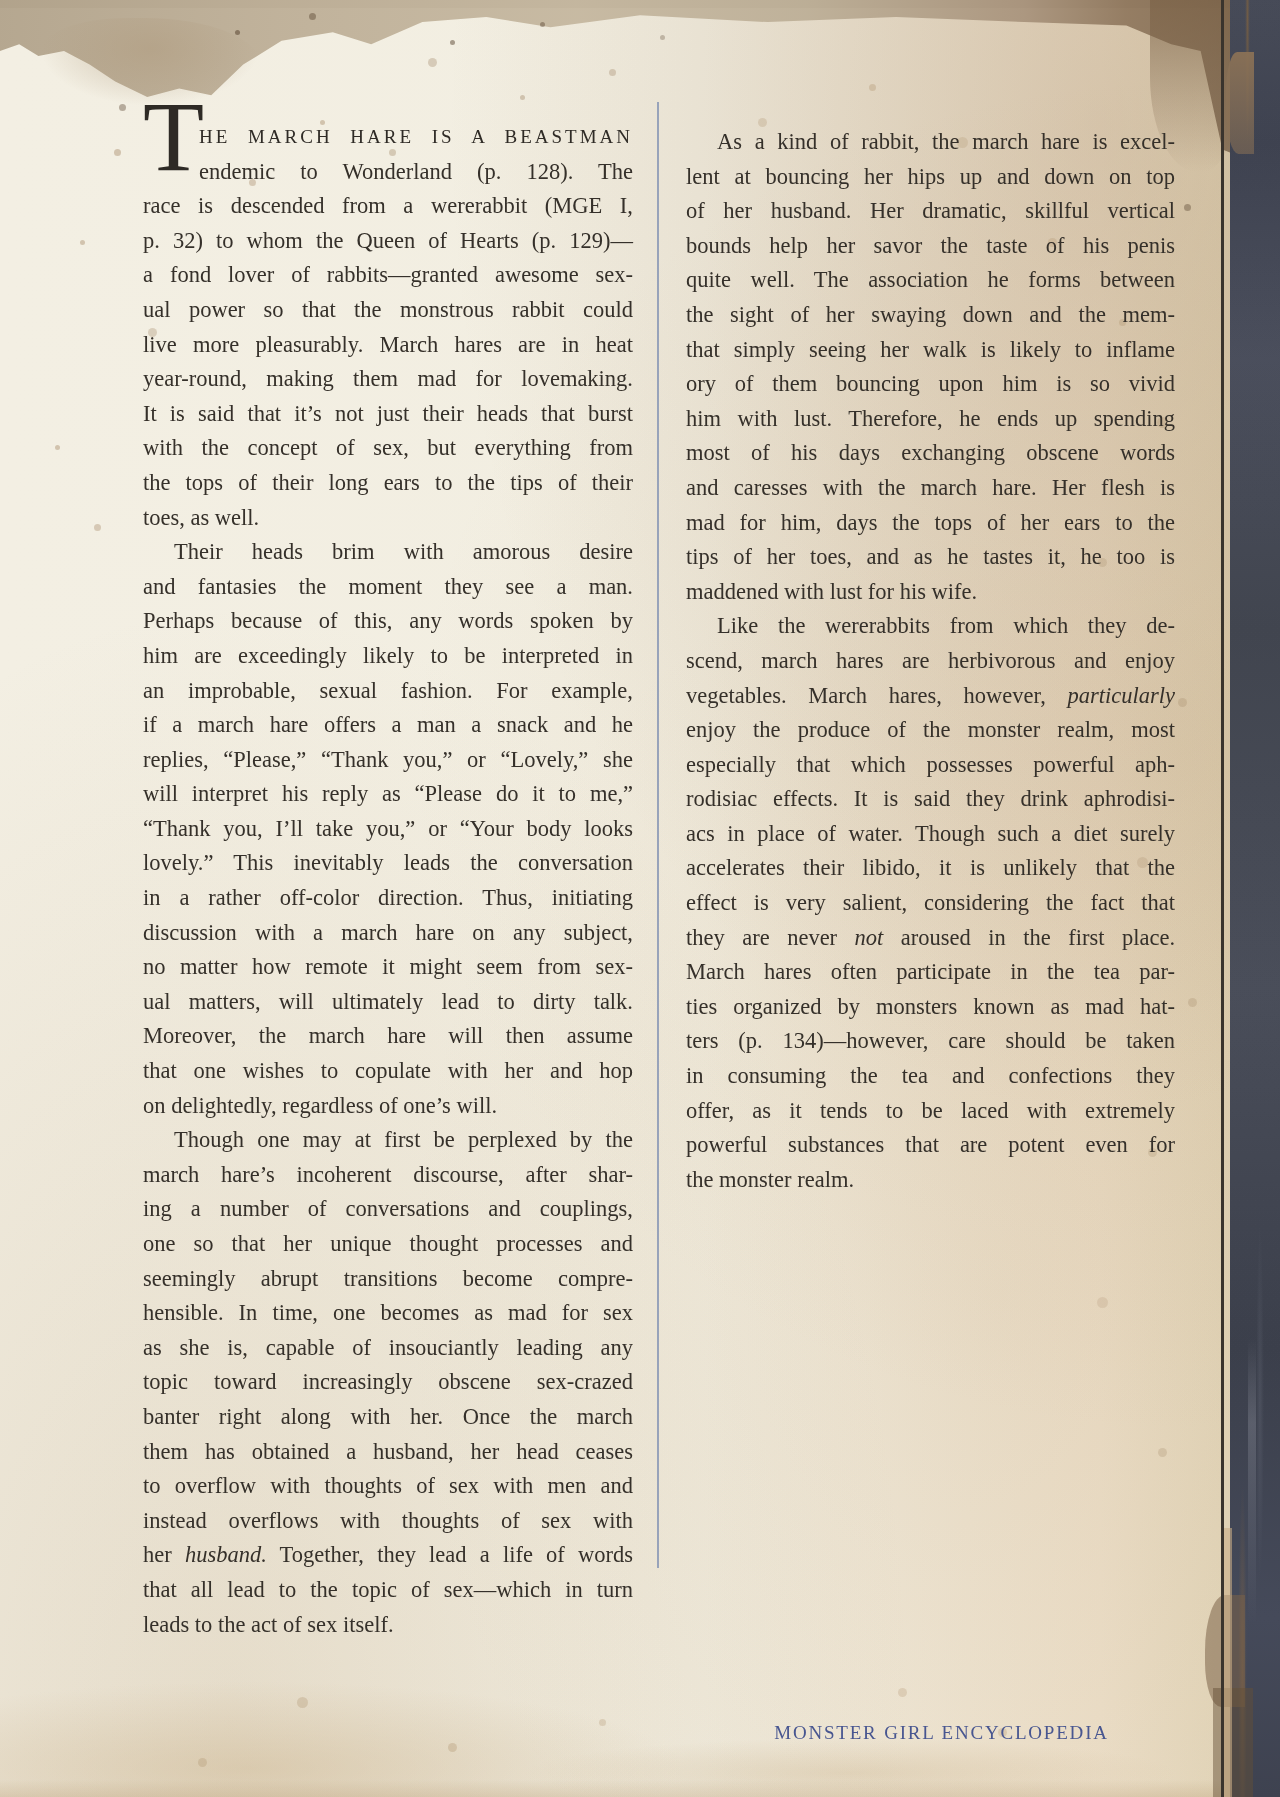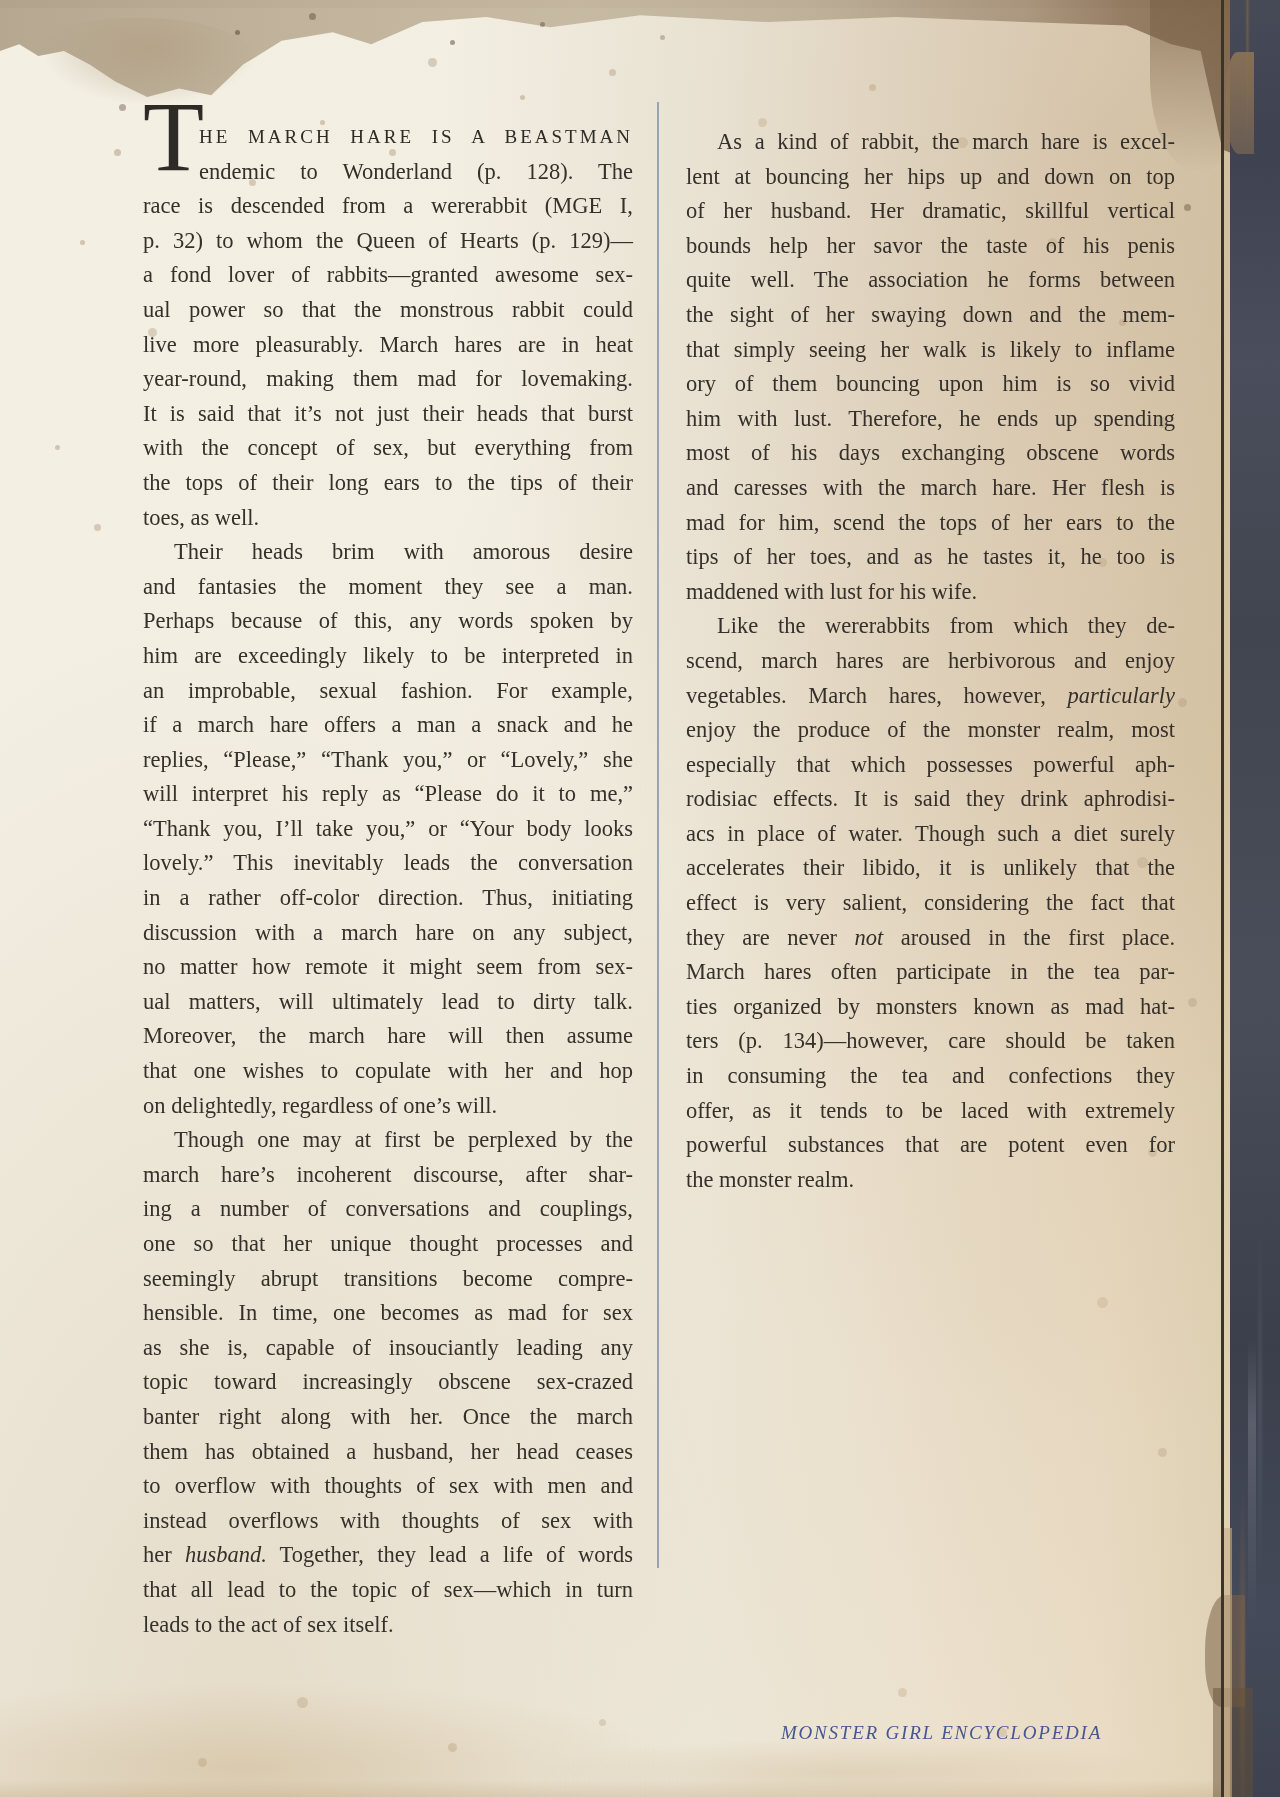--- a/index.html
+++ b/index.html
@@ -127,21 +127,21 @@
   .line i{}
   .caps{
     font-size:19px;letter-spacing:3px;word-spacing:5px;color:#2f2b26;
   }
   .dropcap{
     float:left;width:50px;height:96px;margin:-31px 6px 0 0;color:#2e2a25;
   }
   .dropcap span{display:block;font-size:100px;line-height:96px;}
   .page-footer{
     position:absolute;left:686px;top:1722px;width:489px;padding-left:22px;box-sizing:border-box;
-    text-align:center;font-size:19px;letter-spacing:1.8px;color:#485690;font-style:italic;
+    text-align:center;font-size:19px;letter-spacing:1.8px;color:#485690;
   }
 </style>
 </head>
 <body>
 
 <div id="page">
 
   <div class="torn-top2"></div>
   <div class="torn-top"></div>
   <div class="stain-topleft"></div>
@@ -224,21 +224,21 @@
         <div class="line">lent at bouncing her hips up and down on top</div>
         <div class="line">of her husband. Her dramatic, skillful vertical</div>
         <div class="line">bounds help her savor the taste of his penis</div>
         <div class="line">quite well. The association he forms between</div>
         <div class="line">the sight of her swaying down and the mem-</div>
         <div class="line">that simply seeing her walk is likely to inflame</div>
         <div class="line">ory of them bouncing upon him is so vivid</div>
         <div class="line">him with lust. Therefore, he ends up spending</div>
         <div class="line">most of his days exchanging obscene words</div>
         <div class="line">and caresses with the march hare. Her flesh is</div>
-        <div class="line">mad for him, scend the tops of her ears to the</div>
+        <div class="line">mad for him, days the tops of her ears to the</div>
         <div class="line">tips of her toes, and as he tastes it, he too is</div>
         <div class="line pl">maddened with lust for his wife.</div>
       </div>
     <div class="para indent">
         <div class="line">Like the wererabbits from which they de-</div>
         <div class="line">scend, march hares are herbivorous and enjoy</div>
         <div class="line">vegetables. March hares, however, <i>particularly</i></div>
         <div class="line">enjoy the produce of the monster realm, most</div>
         <div class="line">especially that which possesses powerful aph-</div>
         <div class="line">rodisiac effects. It is said they drink aphrodisi-</div>

